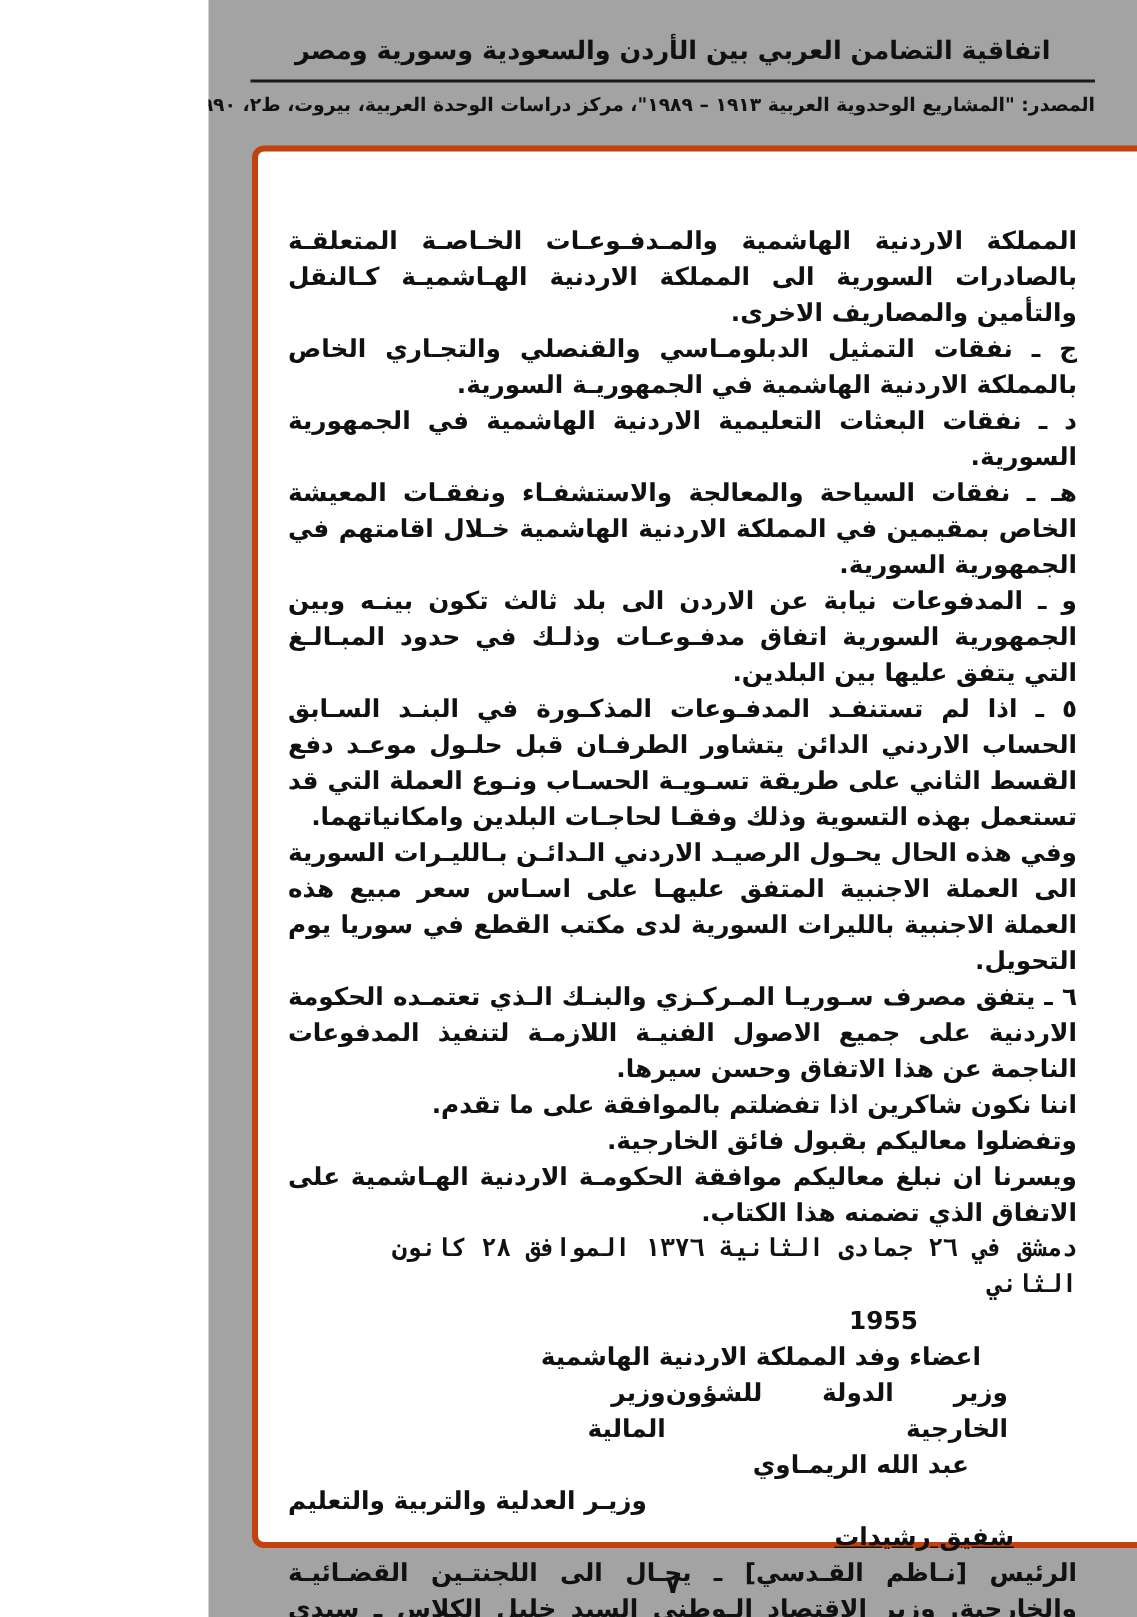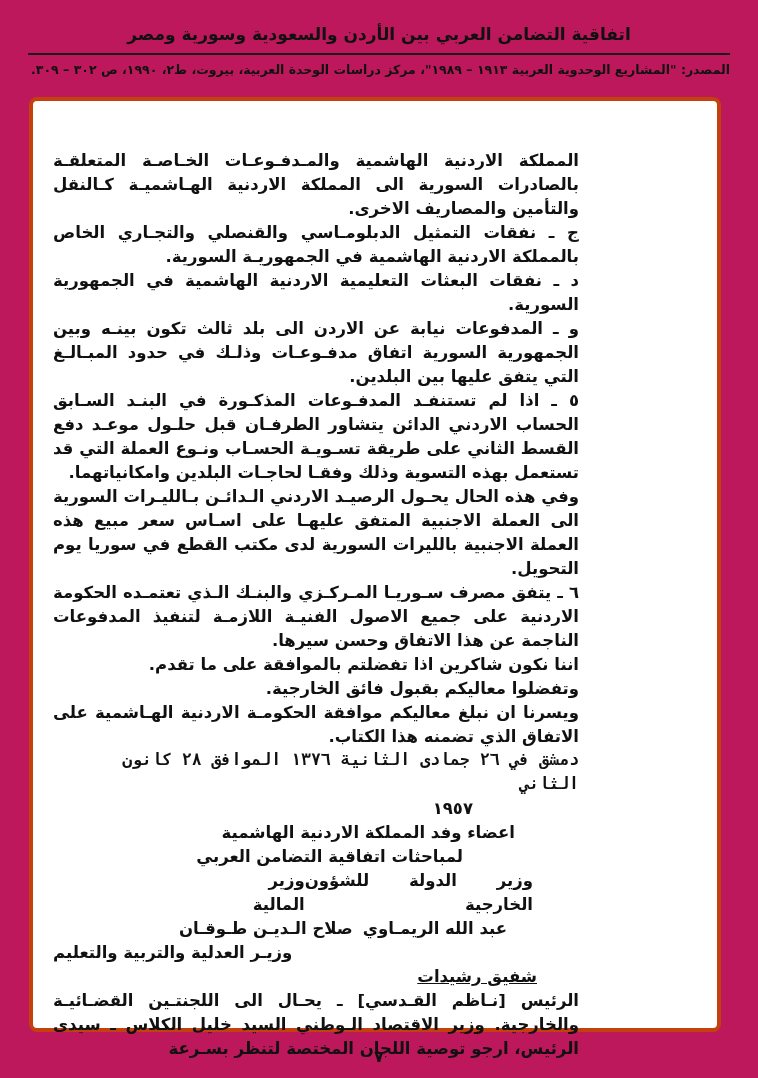--- a/index.html
+++ b/index.html
@@ -2,23 +2,23 @@
 <html lang="ar" dir="rtl"><head>
 <meta charset="utf-8">
 <style>
   html, body {
     margin: 0;
     padding: 0;
     background: #ffffff;
   }
   .page {
     position: relative;
-    width: 758px;
+    width: 619px;
     height: 1078px;
-    background: #be185d;
+    background: #a3a3a3;
     overflow: hidden;
     direction: rtl;
     font-family: "DejaVu Sans", sans-serif;
     color: #111111;
   }
   .page-header {
     padding-top: 24px;
   }
   .title {
     text-align: center;
@@ -96,41 +96,40 @@
     <div class="title">اتفاقية التضامن العربي بين الأردن والسعودية وسورية ومصر</div>
     <div class="rule"></div>
     <div class="source">المصدر: "المشاريع الوحدوية العربية ١٩١٣ – ١٩٨٩"، مركز دراسات الوحدة العربية، بيروت، ط٢، ١٩٩٠، ص ٣٠٢ – ٣٠٩.</div>
   </div>
 
   <div class="green-box">
     <div class="text-col">
       <p class="para">المملكة الاردنية الهاشمية والمـدفـوعـات الخـاصـة المتعلقـة بالصادرات السورية الى المملكة الاردنية الهـاشميـة كـالنقل والتأمين والمصاريف الاخرى.</p>
       <p class="para">ج ـ نفقات التمثيل الدبلومـاسي والقنصلي والتجـاري الخاص بالمملكة الاردنية الهاشمية في الجمهوريـة السورية.</p>
       <p class="para">د ـ نفقات البعثات التعليمية الاردنية الهاشمية في الجمهورية السورية.</p>
+      <p class="para">هـ ـ نفقات السياحة والمعالجة والاستشفـاء ونفقـات المعيشة الخاص بمقيمين في المملكة الاردنية الهاشمية خـلال اقامتهم في الجمهورية السورية.</p>
       <p class="para">و ـ المدفوعات نيابة عن الاردن الى بلد ثالث تكون بينـه وبين الجمهورية السورية اتفاق مدفـوعـات وذلـك في حدود المبـالـغ التي يتفق عليها بين البلدين.</p>
       <p class="para">٥ ـ اذا لم تستنفـد المدفـوعات المذكـورة في البنـد السـابق الحساب الاردني الدائن يتشاور الطرفـان قبل حلـول موعـد دفع القسط الثاني على طريقة تسـويـة الحسـاب ونـوع العملة التي قد تستعمل بهذه التسوية وذلك وفقـا لحاجـات البلدين وامكانياتهما.</p>
       <p class="para">وفي هذه الحال يحـول الرصيـد الاردني الـدائـن بـالليـرات السورية الى العملة الاجنبية المتفق عليهـا على اسـاس سعر مبيع هذه العملة الاجنبية بالليرات السورية لدى مكتب القطع في سوريا يوم التحويل.</p>
       <p class="para">٦ ـ يتفق مصرف سـوريـا المـركـزي والبنـك الـذي تعتمـده الحكومة الاردنية على جميع الاصول الفنيـة اللازمـة لتنفيذ المدفوعات الناجمة عن هذا الاتفاق وحسن سيرها.</p>
       <p class="para">اننا نكون شاكرين اذا تفضلتم بالموافقة على ما تقدم.</p>
       <p class="para">وتفضلوا معاليكم بقبول فائق الخارجية.</p>
       <p class="para">ويسرنا ان نبلغ معاليكم موافقة الحكومـة الاردنية الهـاشمية على الاتفاق الذي تضمنه هذا الكتاب.</p>
 
       <p class="para line-right">دمشق في ٢٦ جمادى الثانية ١٣٧٦ الموافق ٢٨ كانون الثاني</p>
-      <p class="para date-year">١٩٥٧</p>
+      <p class="para date-year">1955</p>
 
       <p class="para line-deleg1">اعضاء وفد المملكة الاردنية الهاشمية</p>
-      <p class="para line-deleg2">لمباحثات اتفاقية التضامن العربي</p>
 
       <div class="sig-row">
         <span>وزير الدولة للشؤون الخارجية</span>
         <span>وزير المالية</span>
       </div>
       <div class="sig-row sig-row-names">
         <span>عبد الله الريمـاوي</span>
-        <span>صلاح الـديـن طـوقـان</span>
       </div>
 
       <p class="para line-title3">وزيـر العدلية والتربية والتعليم</p>
       <p class="para line-name3">شفيق رشيدات</p>
 
       <p class="para">الرئيس [نـاظم القـدسي] ـ يحـال الى اللجنتـين القضـائيـة والخارجية. وزير الاقتصاد الـوطني السيد خليل الكلاس ـ سيدى الرئيس، ارجو توصية اللجان المختصة لتنظر بسـرعة</p>
     </div>
   </div>
 
   <div class="page-num">٧</div>

